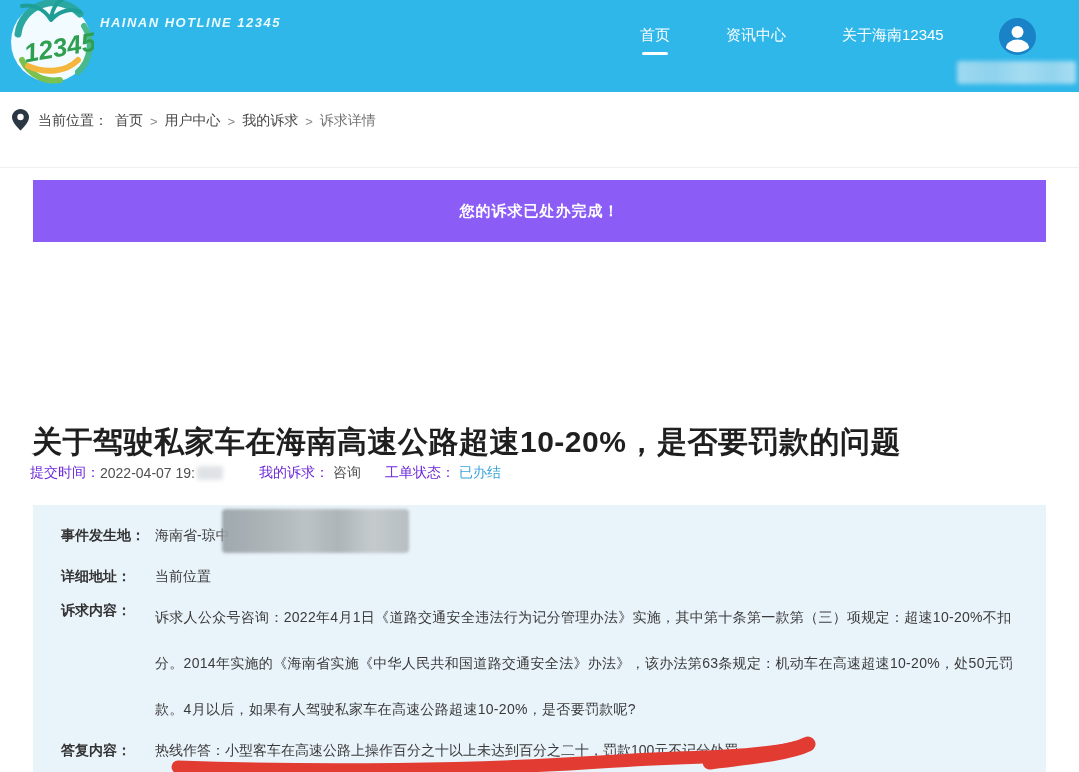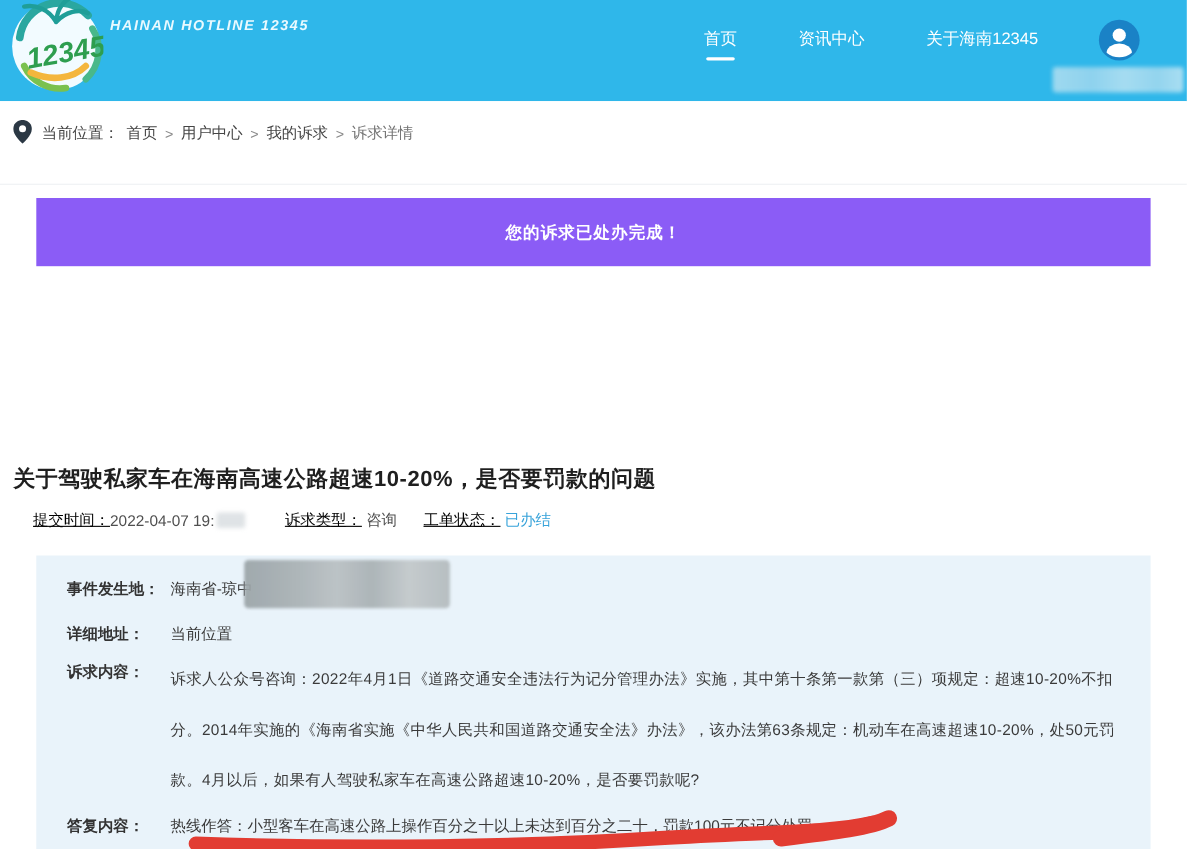--- a/index.html
+++ b/index.html
@@ -42,23 +42,23 @@
     font-size:16px; font-weight:bold; }
   .step-submit { left:311px; top:297px; width:74px; height:74px; background:#0d72b7; color:#fff; }
   .step-process { left:510px; top:303px; width:62px; height:62px; background:#35c463; color:#fff;
     box-shadow:0 0 0 9px rgba(116,216,148,.55), 0 0 0 18px rgba(170,233,190,.38); }
   .step-done { left:699px; top:298px; width:72px; height:72px; background:#fff; border:3px dashed #b8bcc1; color:#a8acb1; font-weight:normal; }
   .conn1 { position:absolute; left:387px; top:331px; width:122px; height:5px; border-radius:3px;
     background:linear-gradient(90deg,#1d6fa6,#2f9b78); }
   .conn2 { position:absolute; left:584px; top:332px; width:114px; height:4px; border-radius:3px; background:#d9e1e5; }
 
   
-  .req-title { position:absolute; left:12px; top:422px; font-size:20px; font-weight:bold; color:#1f1f1f; letter-spacing:.5px;text-align:center; }
+  .req-title { position:absolute; left:32px; top:422px; font-size:30px; font-weight:bold; color:#1f1f1f; letter-spacing:.5px;text-align:center; }
   .meta { position:absolute; left:30px; top:464px; font-size:14px; color:#4f4f4f; display:flex; }
-  .meta-label { color:#000000;text-decoration:underline; }
+  .meta-label { color:#6d28d9; }
   .meta-item-1 { width:229px; display:flex; align-items:center; }
   .meta-item-2 { width:126px; }
   .time-blur { display:inline-block; width:26px; height:14px; margin-left:2px; border-radius:2px;
     background:#dfe3e6; filter:blur(2px); }
   .status-val { color:#38a3da; }
 
   
   .detail-box { position:absolute; left:33px; top:505px; width:1013px; height:267px; background:#e9f3fa; }
   .field-label { position:absolute; left:28px; font-size:14px; font-weight:bold; color:#333; }
   .field-value { position:absolute; left:122px; font-size:14px; color:#3a3a3a; }
@@ -132,21 +132,21 @@
   </div>
 
   <div class="req-title">关于驾驶私家车在海南高速公路超速10-20%，是否要罚款的问题</div>
   <div class="meta">
     <div class="meta-item-1">
       <span class="meta-label">提交时间：</span>
       <span>2022-04-07 19:</span>
       <span class="time-blur"></span>
     </div>
     <div class="meta-item-2">
-      <span class="meta-label">诉求类型：</span>
+      <span class="meta-label">我的诉求：</span>
       <span>咨询</span>
     </div>
     <div>
       <span class="meta-label">工单状态：</span>
       <span class="status-val">已办结</span>
     </div>
   </div>
 
   <div class="detail-box">
     <div class="field-label" style="top:22px;">事件发生地：</div>

